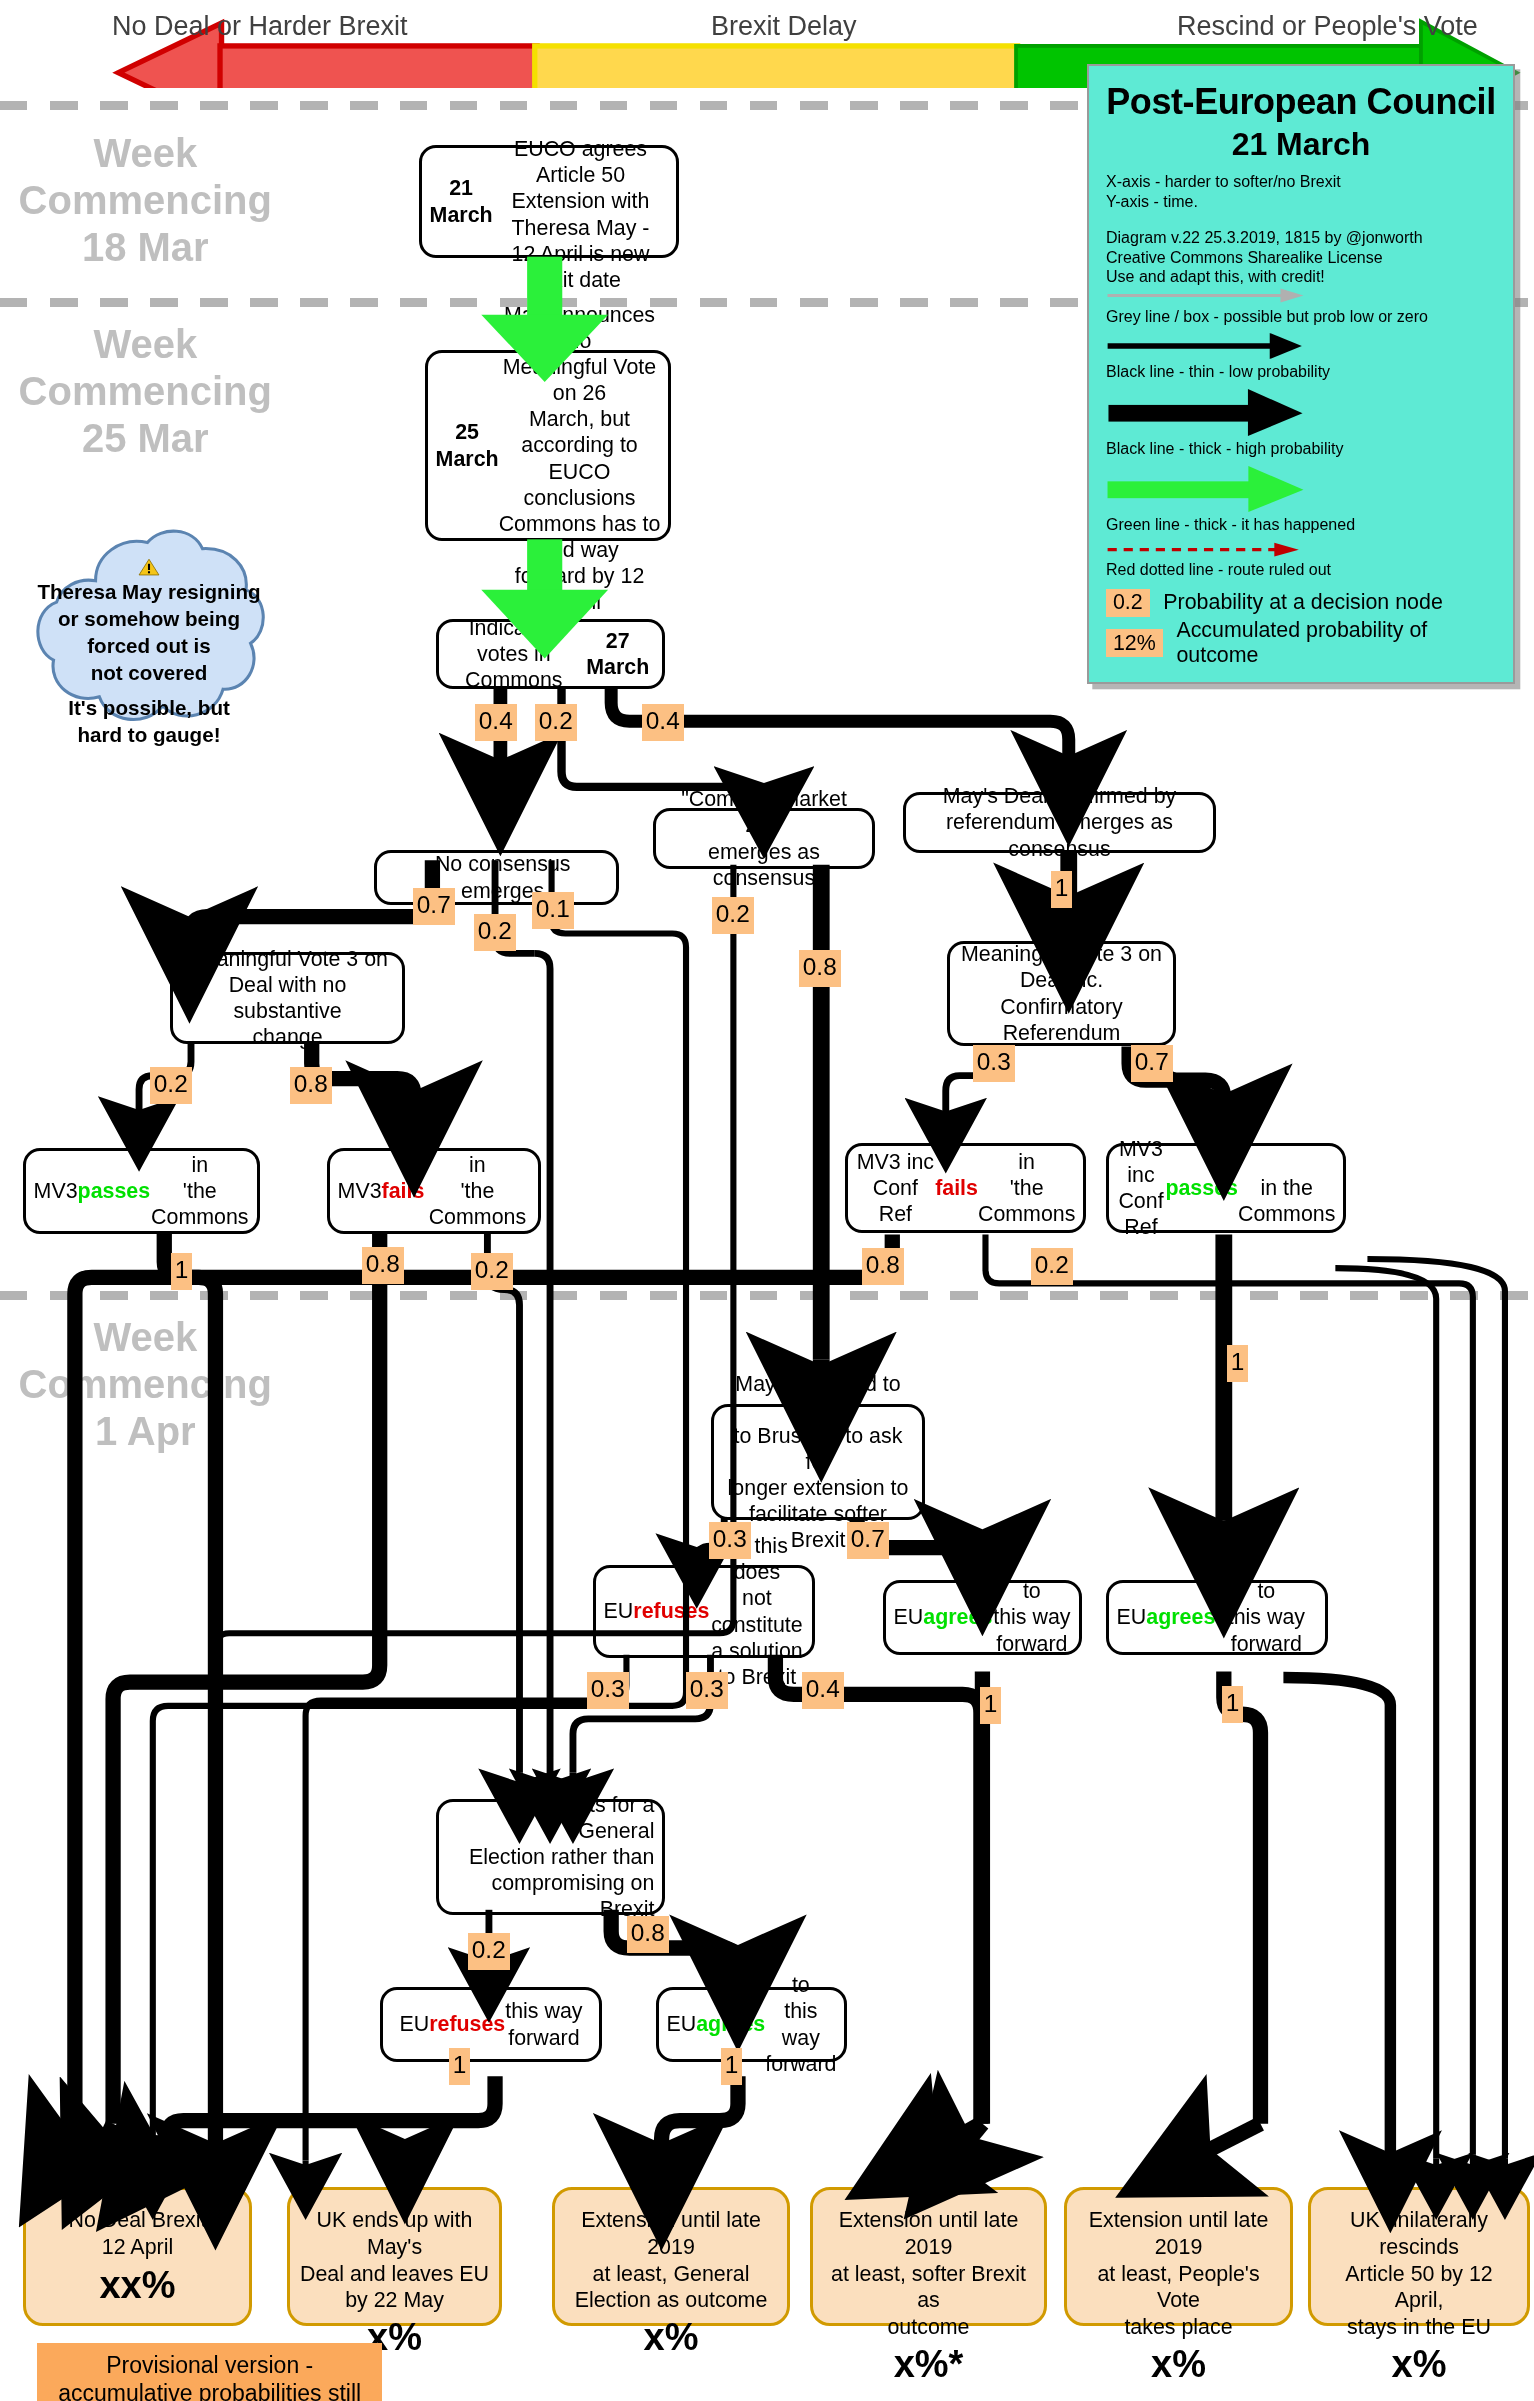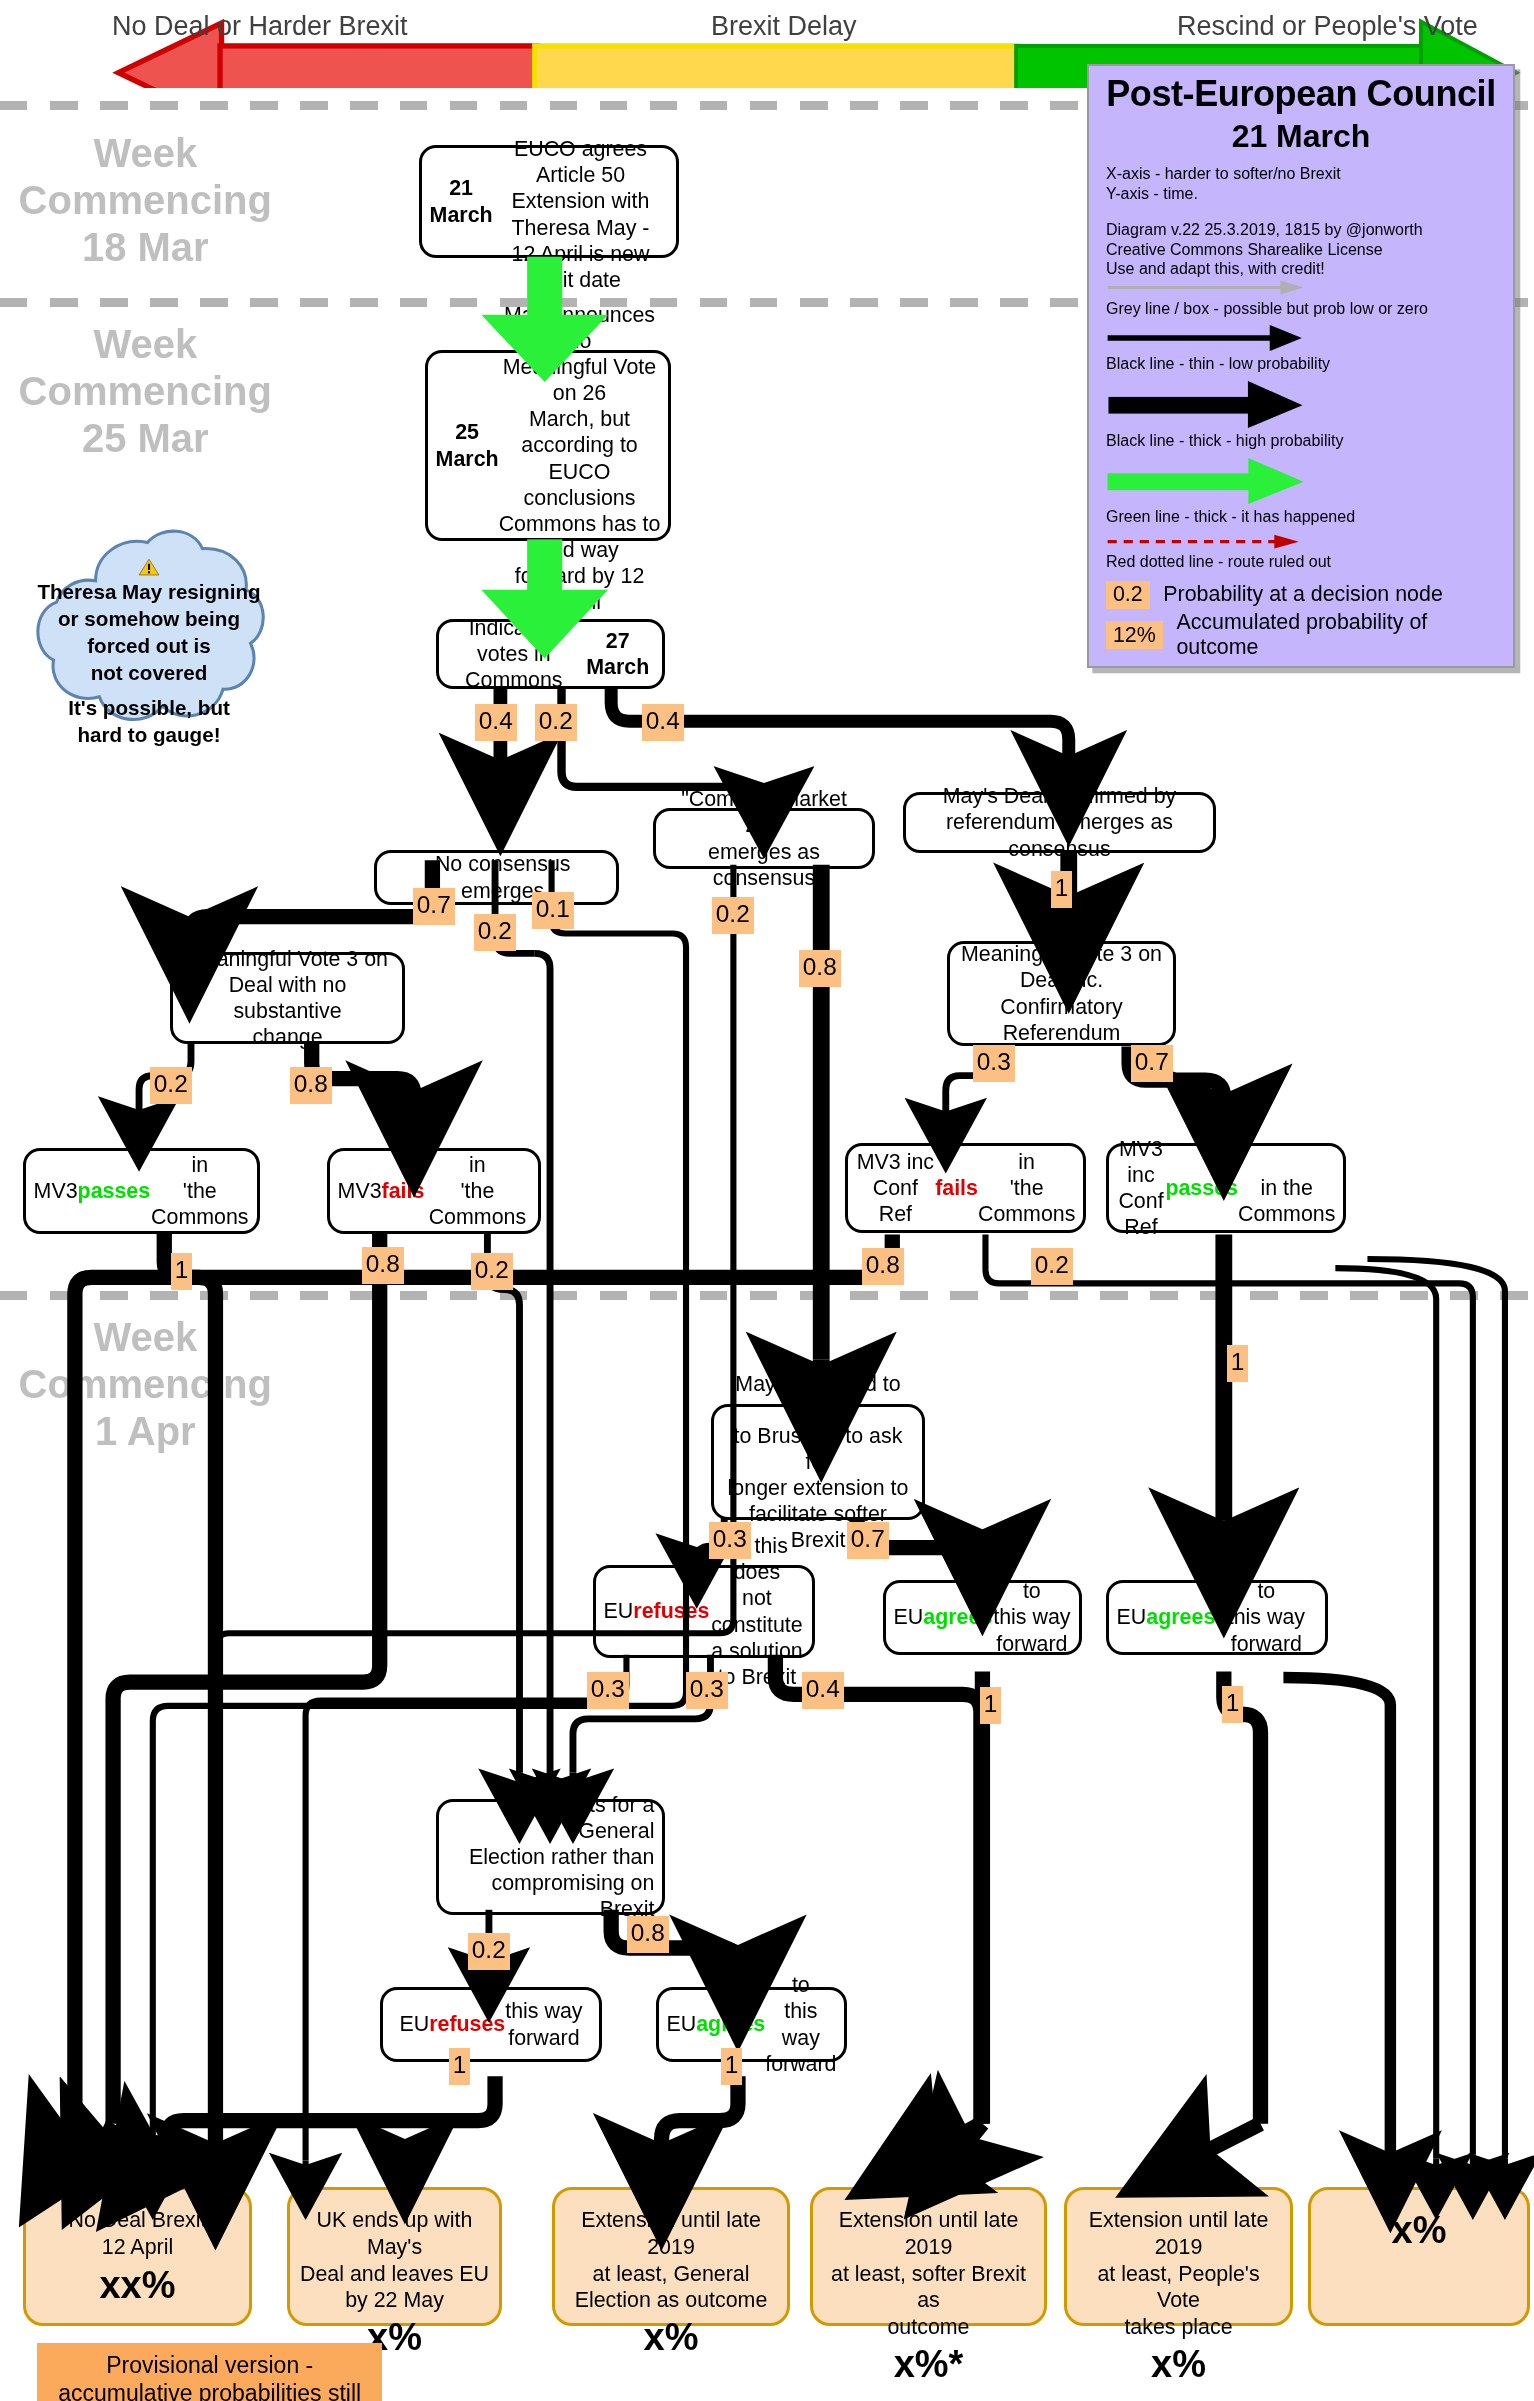--- a/index.html
+++ b/index.html
@@ -29,22 +29,22 @@
       background:#fbdfbe;display:flex;flex-direction:column;align-items:center;justify-content:space-between;
       text-align:center;font-size:21.4px;line-height:1.25;padding:17px 9.2px 13.8px;color:#000;}
   .outcome .txt{width:100%;}
   .outcome .pct{font-size:38px;font-weight:bold;}
 
   
   .prob{position:absolute;background:#fcc083;color:#000;font-size:24.4px;line-height:1;
       padding:5.3px 3.8px 6.9px;z-index:40;font-family:"Liberation Sans",sans-serif;}
 
   
-  .legend{position:absolute;box-sizing:border-box;background:#c4b5fd;border:2.3px solid #9a9a9a;
-      box-shadow:5.3px 5.3px 0 rgba(120,120,120,.55);padding:4px 17px;z-index:80;}
+  .legend{position:absolute;box-sizing:border-box;background:#5eead4;border:2.3px solid #9a9a9a;
+      box-shadow:5.3px 5.3px 0 rgba(120,120,120,.55);padding:12px 17px;z-index:80;}
   .legend h1{margin:3.1px 0 0;font-size:36px;text-align:center;font-weight:bold;letter-spacing:-0.4px;}
   .legend h2{margin:3.1px 0 9.2px;font-size:32px;text-align:center;font-weight:bold;}
   .legend p{margin:0;font-size:16px;line-height:1.22;}
   .legend .sp{height:17px;}
   .legend .row{display:flex;align-items:center;gap:13.8px;margin:1.5px 0;}
   .legend .chip{background:#fcc083;font-size:21.4px;padding:1.5px 6.9px;}
   .legend .rowtxt{font-size:21.4px;}
 
   
   .cloud{position:absolute;z-index:30;}
@@ -326,20 +326,21 @@
   </div>
   <div class="outcome" style="left:810px;top:2187px;width:237px;height:139px;">
     <div class="txt">Extension until late 2019<br>at least, <span class="b">softer Brexit</span> as<br>outcome</div>
     <div class="pct">x%*</div>
   </div>
   <div class="outcome" style="left:1064px;top:2187px;width:229px;height:139px;">
     <div class="txt">Extension until late 2019<br>at least, <span class="b">People's Vote</span><br>takes place</div>
     <div class="pct">x%</div>
   </div>
   <div class="outcome" style="left:1308px;top:2187px;width:222px;height:139px;">
+    <div class="txt">UK <span class="b">unilaterally rescinds<br>Article 50</span> by <span class="b">12 April</span>,<br>stays in the EU</div>
     <div class="pct">x%</div>
   </div>
 
   <div class="prob" style="left:475px;top:704px;">0.4</div>
   <div class="prob" style="left:535px;top:704px;">0.2</div>
   <div class="prob" style="left:642px;top:704px;">0.4</div>
 
   <div class="prob" style="left:413px;top:888px;">0.7</div>
   <div class="prob" style="left:474px;top:914px;">0.2</div>
   <div class="prob" style="left:532px;top:892px;">0.1</div>

